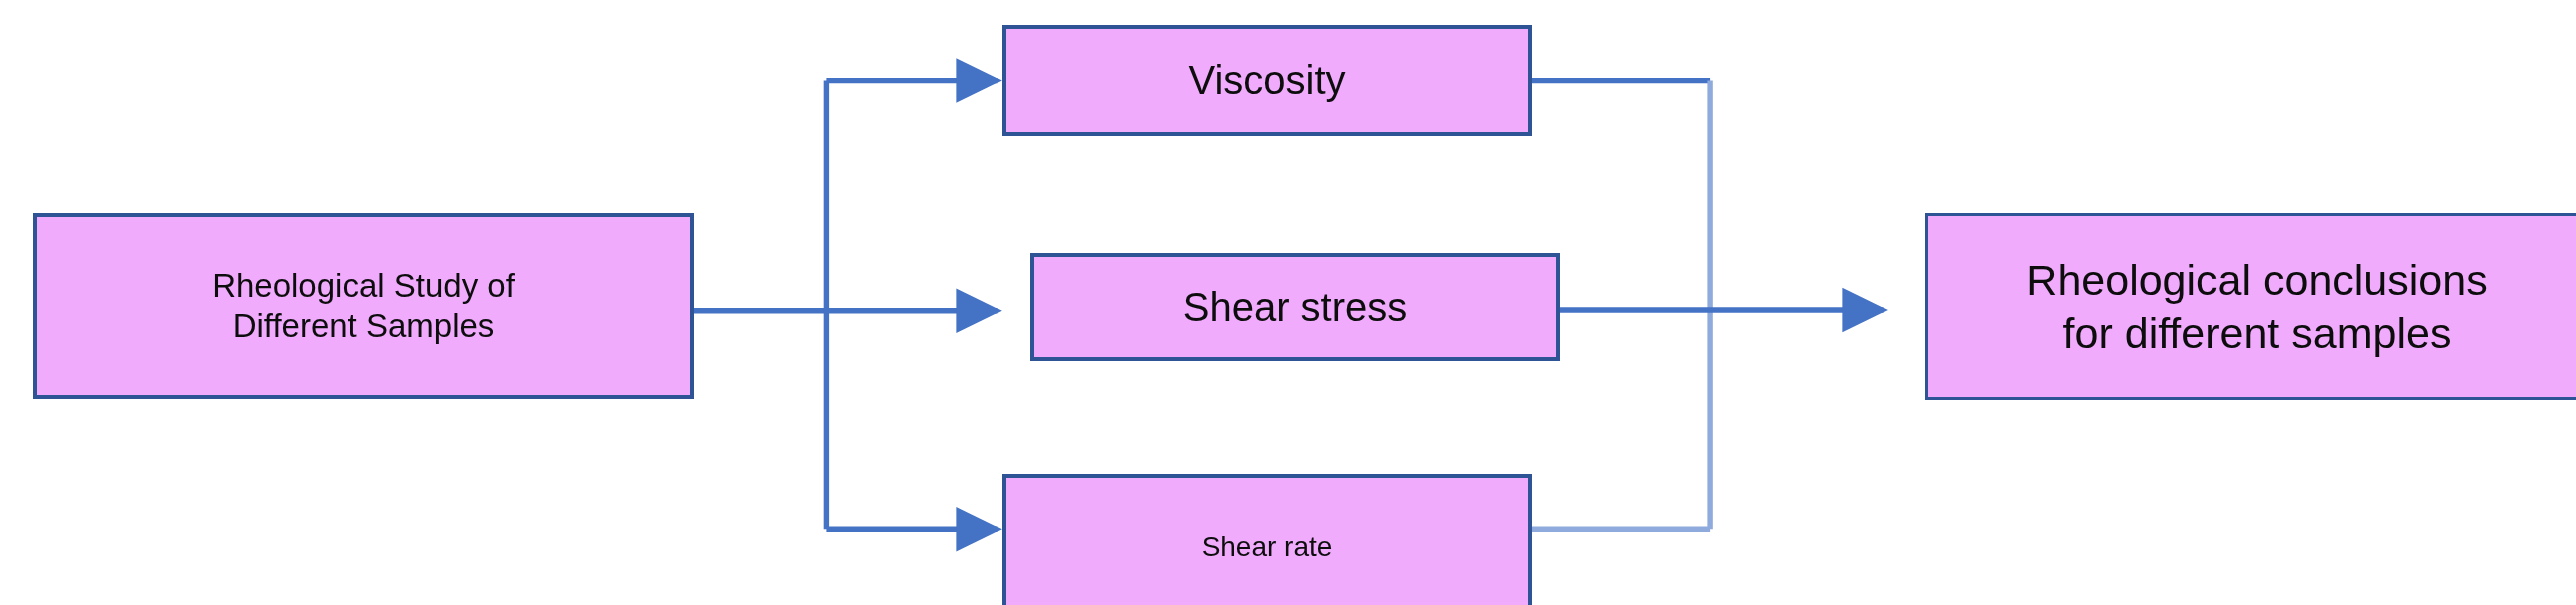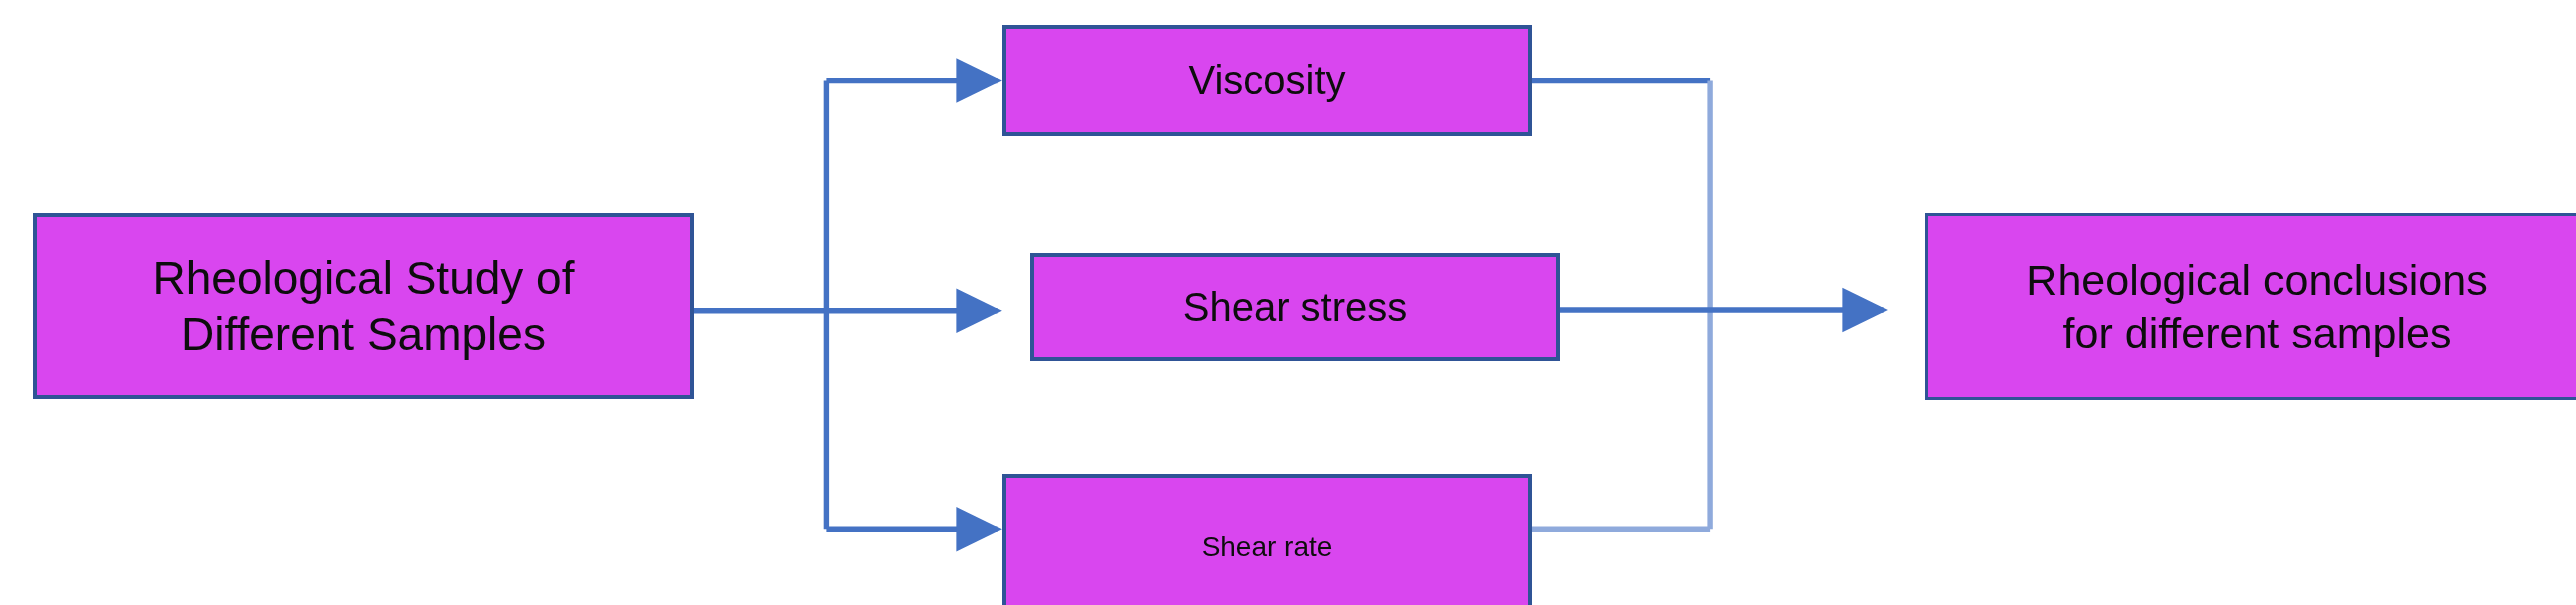--- a/index.html
+++ b/index.html
@@ -21,21 +21,21 @@
   .flow-svg {
     position: absolute;
     left: 0;
     top: 0;
     width: 2576px;
     height: 606px;
   }
   .node {
     position: absolute;
     box-sizing: border-box;
-    background: #d946ef;
+    background: #f0abfc;
     display: flex;
     align-items: center;
     justify-content: center;
     text-align: center;
     color: #0d0d0d;
     line-height: 1.22;
     z-index: 3;
   }
   .node-strong {
     border: 4.6px solid #2F5496;
@@ -51,21 +51,21 @@
     box-sizing: border-box;
     white-space: pre-line;
   }
 
   
   #node-start {
     left: 33px;
     top: 213px;
     width: 661px;
     height: 186px;
-    font-size: 46px;
+    font-size: 33px;
   }
   
   #node-viscosity {
     left: 1002px;
     top: 25px;
     width: 530px;
     height: 111px;
     font-size: 40px;
   }
   #node-shear-stress {

